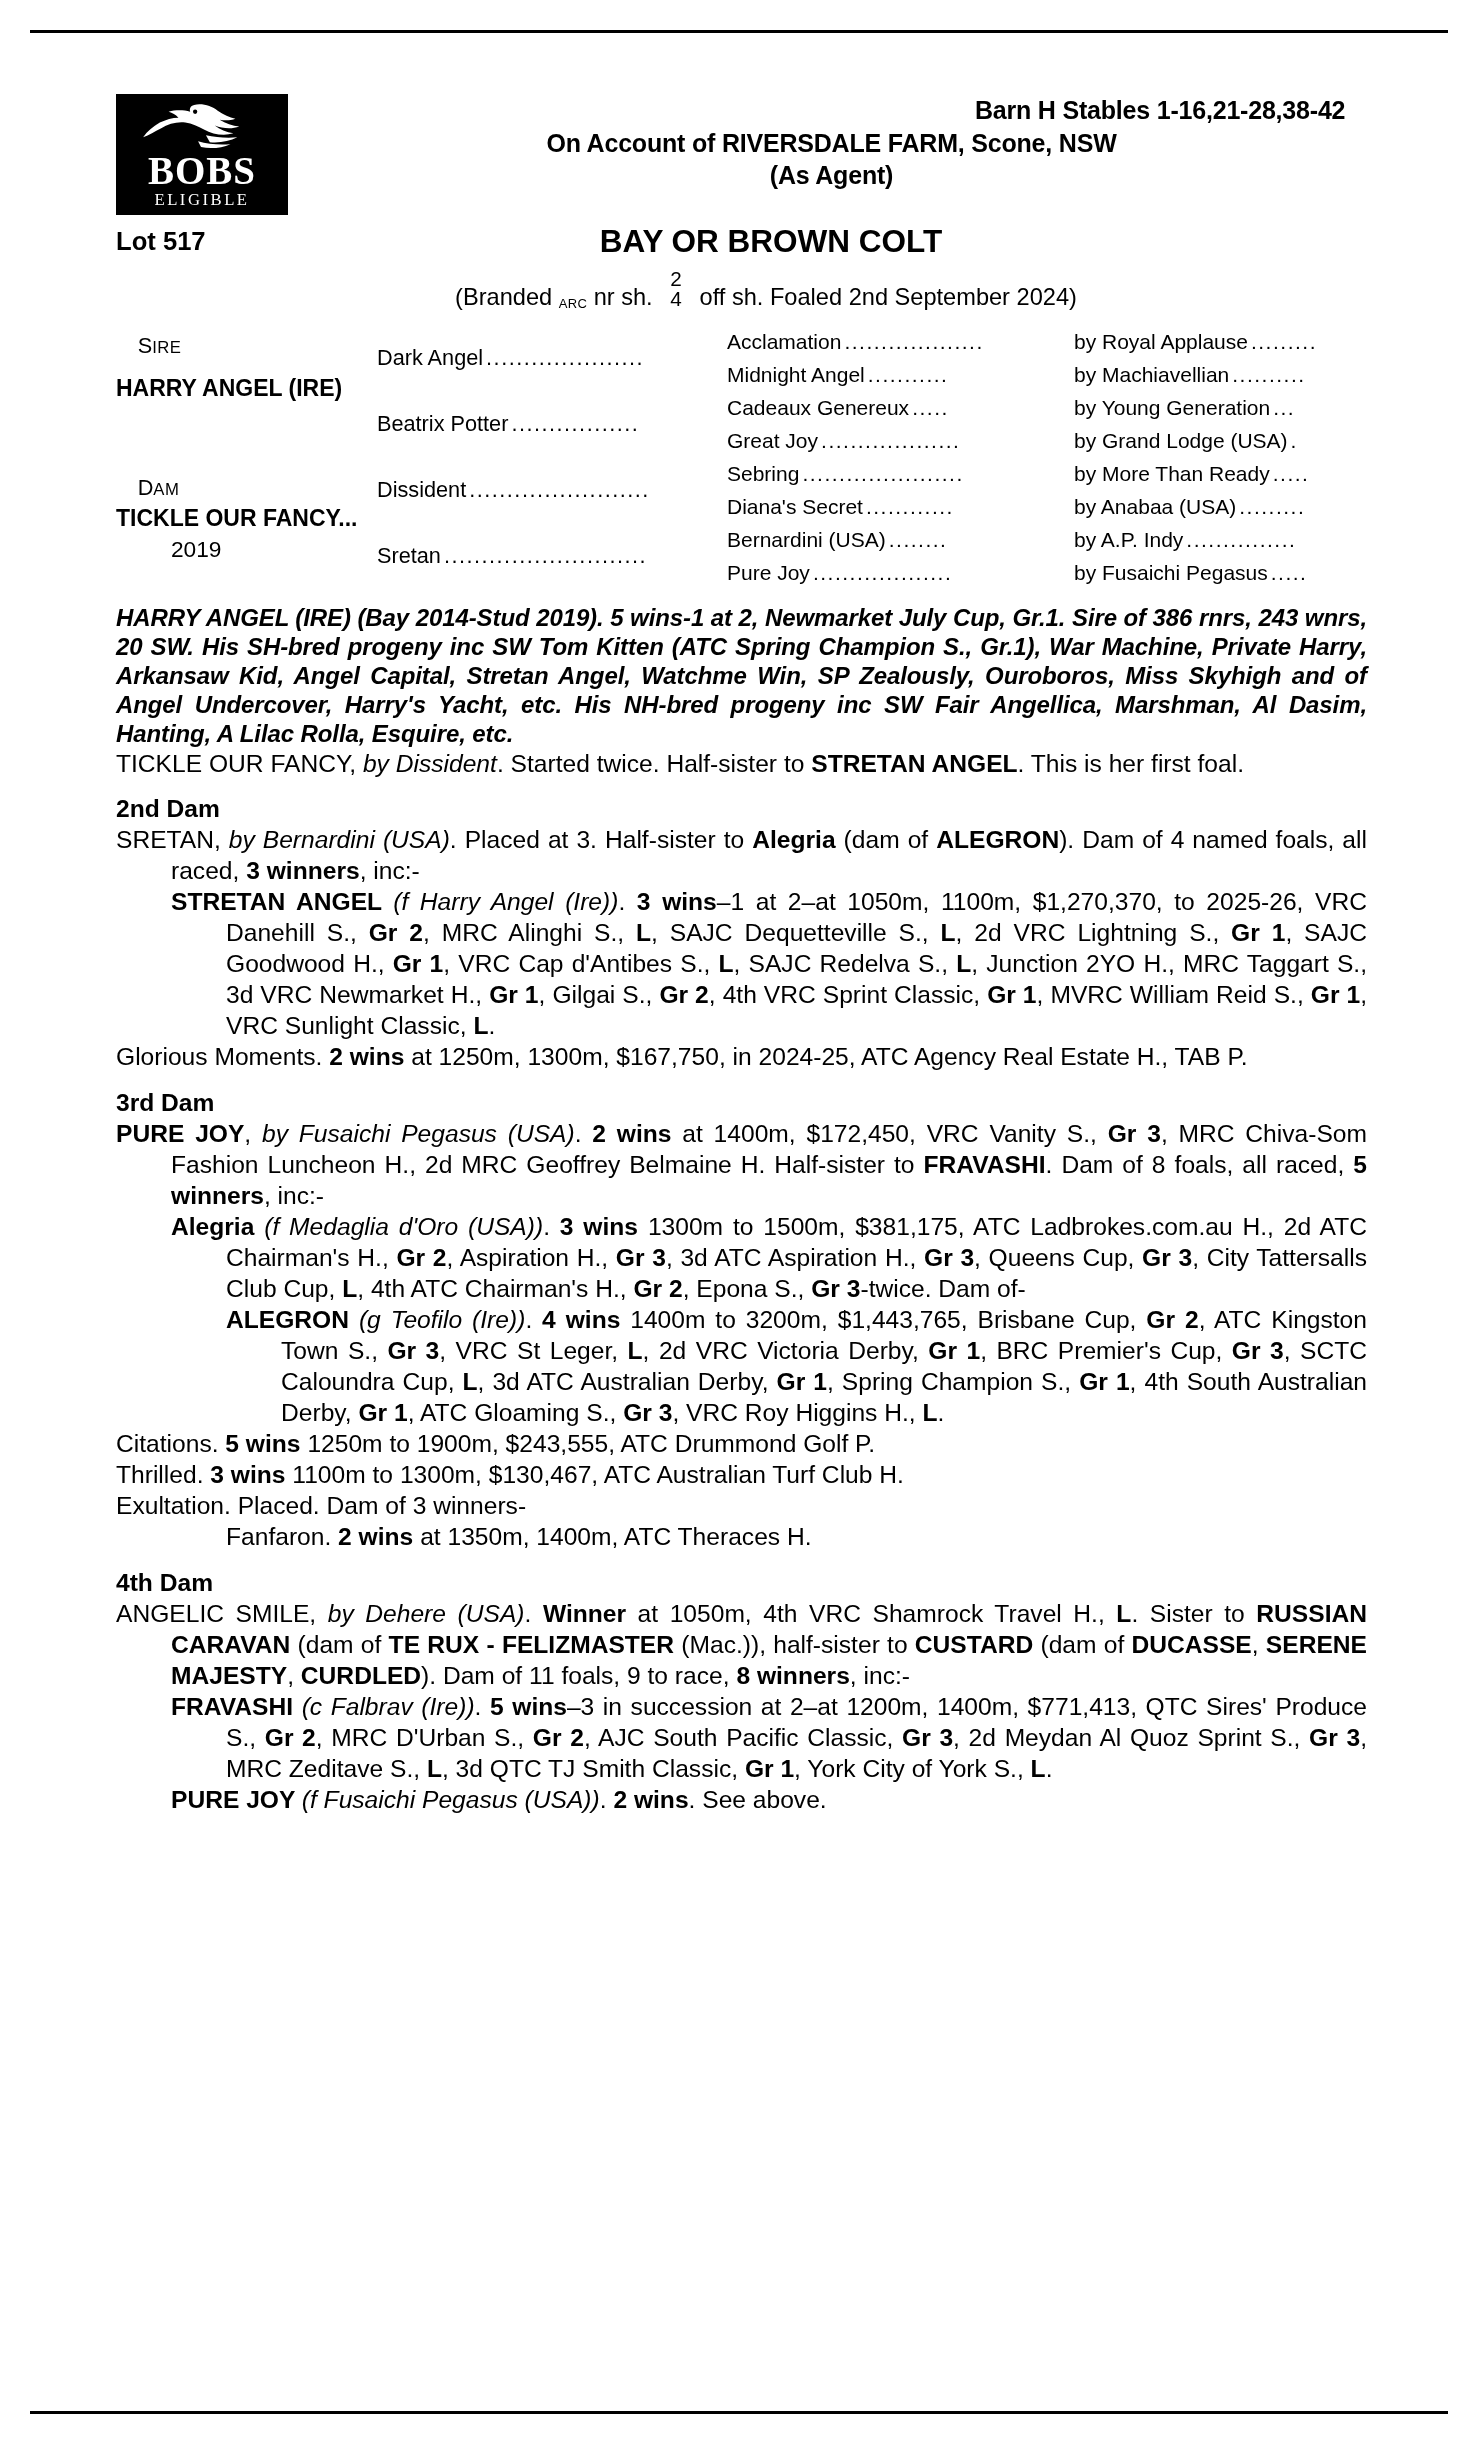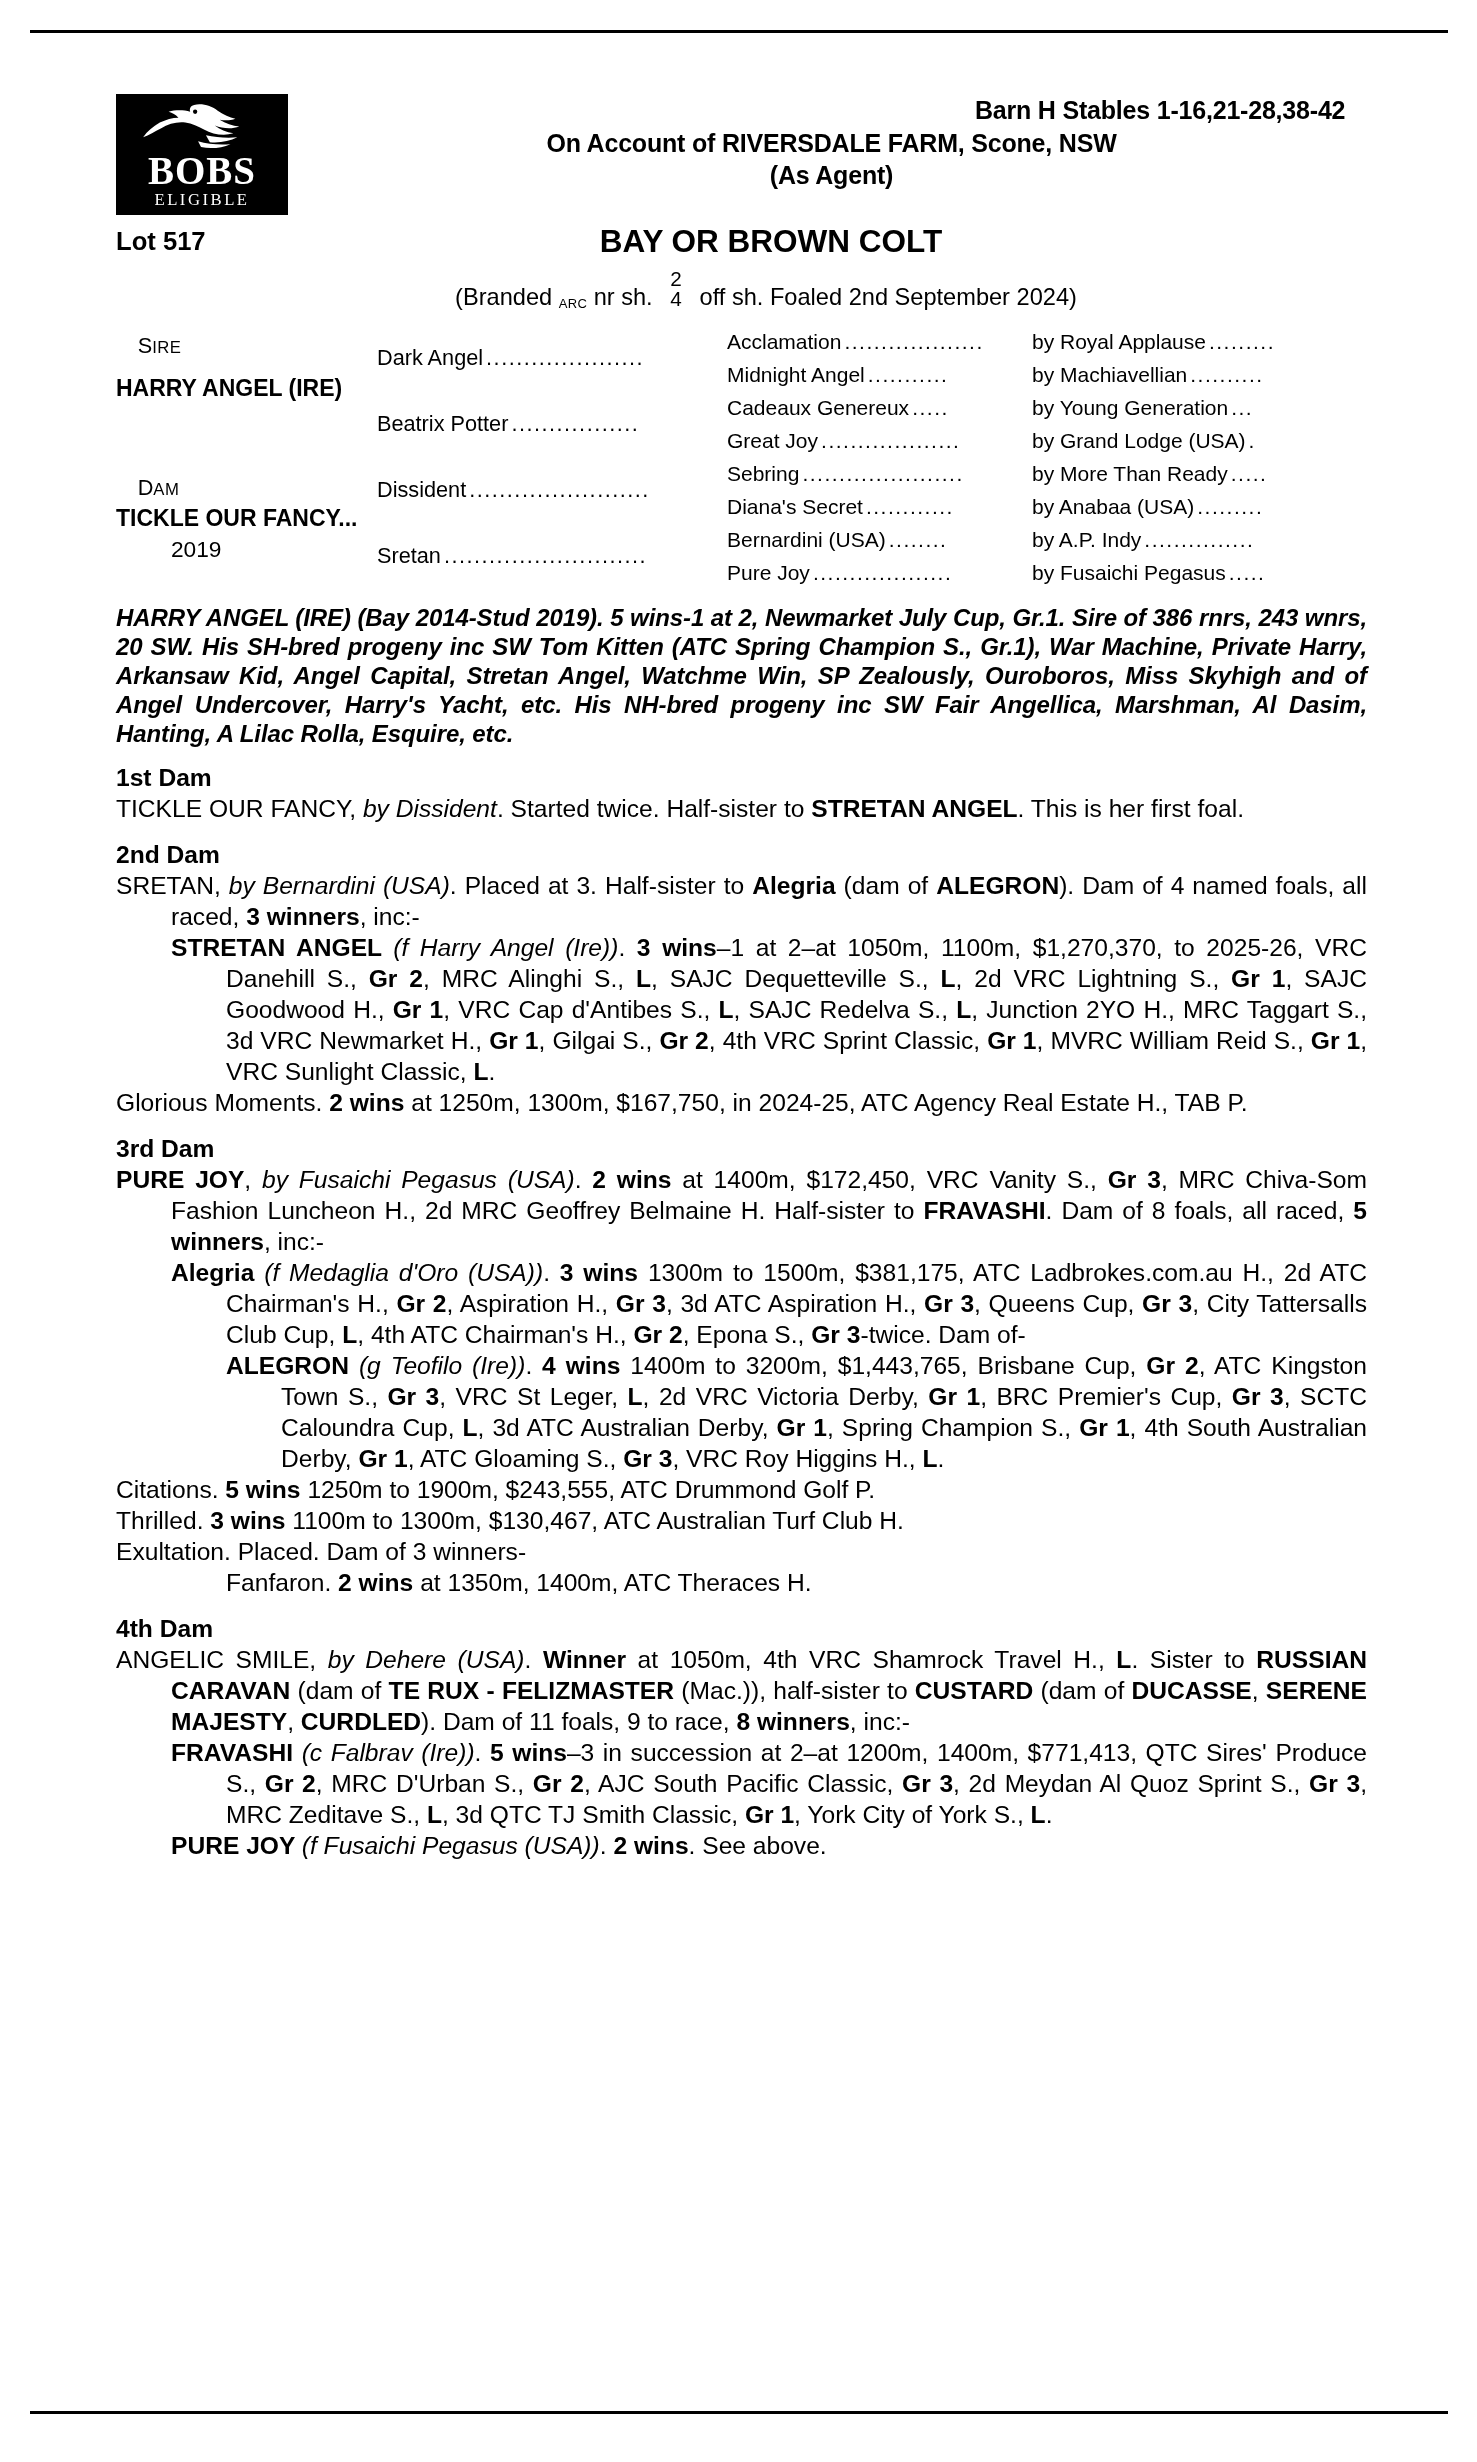--- a/index.html
+++ b/index.html
@@ -187,21 +187,21 @@
     grid-column: 2;
     display: flex;
     align-items: center;
     font-size: 21.7px;
   }
   .g2a { grid-row: 1 / span 2; }
   .g2b { grid-row: 3 / span 2; }
   .g2c { grid-row: 5 / span 2; }
   .g2d { grid-row: 7 / span 2; }
   .g3cell { grid-column: 3; font-size: 21px; display: flex; align-items: baseline; }
-  .g4cell { grid-column: 4; font-size: 21px; display: flex; align-items: flex-start; }
+  .g4cell { grid-column: 4; font-size: 21px; display: flex; align-items: flex-start; margin-left: 42px; }
   .nm { white-space: nowrap; }
   .dots {
     flex: 1 1 auto;
     overflow: hidden;
     white-space: nowrap;
     letter-spacing: 1.5px;
     padding-left: 3px;
   }
 
   
@@ -386,21 +386,20 @@
       </div>
       <div class="g4cell" style="grid-row:8">
         <span class="nm">by Fusaichi Pegasus</span>
           <span class="dots">.....</span>
       </div>
     </div>
 
     <div class="sire-blurb">HARRY ANGEL (IRE) (Bay 2014-Stud 2019). 5 wins-1 at 2, Newmarket July Cup, Gr.1. Sire of 386 rnrs, 243 wnrs, 20 SW. His SH-bred progeny inc SW Tom Kitten (ATC Spring Champion S., Gr.1), War Machine, Private Harry, Arkansaw Kid, Angel Capital, Stretan Angel, Watchme Win, SP Zealously, Ouroboros, Miss Skyhigh and of Angel Undercover, Harry's Yacht, etc. His NH-bred progeny inc SW Fair Angellica, Marshman, Al Dasim, Hanting, A Lilac Rolla, Esquire, etc.</div>
 
     <div id="dam-sections">
-        <div class="dam-head">1st Dam</div>
         <div class="para "><span>TICKLE OUR FANCY, </span><span style="font-style: italic;">by Dissident</span><span>. Started twice. Half-sister to </span><span style="font-weight: bold;">STRETAN ANGEL</span><span>. This is her first foal.</span></div>
         <div class="dam-head">2nd Dam</div>
         <div class="para "><span>SRETAN, </span><span style="font-style: italic;">by Bernardini (USA)</span><span>. Placed at 3. Half-sister to </span><span style="font-weight: bold;">Alegria</span><span> (dam of </span><span style="font-weight: bold;">ALEGRON</span><span>). Dam of 4 named foals, all raced, </span><span style="font-weight: bold;">3 winners</span><span>, inc:-</span></div>
         <div class="para ind1"><span style="font-weight: bold;">STRETAN ANGEL </span><span style="font-style: italic;">(f Harry Angel (Ire))</span><span>. </span><span style="font-weight: bold;">3 wins</span><span>–1 at 2–at 1050m, 1100m, $1,270,370, to 2025-26, VRC Danehill S., </span><span style="font-weight: bold;">Gr 2</span><span>, MRC Alinghi S., </span><span style="font-weight: bold;">L</span><span>, SAJC Dequetteville S., </span><span style="font-weight: bold;">L</span><span>, 2d VRC Lightning S., </span><span style="font-weight: bold;">Gr 1</span><span>, SAJC Goodwood H., </span><span style="font-weight: bold;">Gr 1</span><span>, VRC Cap d'Antibes S., </span><span style="font-weight: bold;">L</span><span>, SAJC Redelva S., </span><span style="font-weight: bold;">L</span><span>, Junction 2YO H., MRC Taggart S., 3d VRC Newmarket H., </span><span style="font-weight: bold;">Gr 1</span><span>, Gilgai S., </span><span style="font-weight: bold;">Gr 2</span><span>, 4th VRC Sprint Classic, </span><span style="font-weight: bold;">Gr 1</span><span>, MVRC William Reid S., </span><span style="font-weight: bold;">Gr 1</span><span>, VRC Sunlight Classic, </span><span style="font-weight: bold;">L</span><span>.</span></div>
         <div class="para "><span>Glorious Moments. </span><span style="font-weight: bold;">2 wins</span><span> at 1250m, 1300m, $167,750, in 2024-25, ATC Agency Real Estate H., TAB P.</span></div>
         <div class="dam-head">3rd Dam</div>
         <div class="para "><span style="font-weight: bold;">PURE JOY</span><span>, </span><span style="font-style: italic;">by Fusaichi Pegasus (USA)</span><span>. </span><span style="font-weight: bold;">2 wins</span><span> at 1400m, $172,450, VRC Vanity S., </span><span style="font-weight: bold;">Gr 3</span><span>, MRC Chiva-Som Fashion Luncheon H., 2d MRC Geoffrey Belmaine H. Half-sister to </span><span style="font-weight: bold;">FRAVASHI</span><span>. Dam of 8 foals, all raced, </span><span style="font-weight: bold;">5 winners</span><span>, inc:-</span></div>
         <div class="para ind1"><span style="font-weight: bold;">Alegria </span><span style="font-style: italic;">(f Medaglia d'Oro (USA))</span><span>. </span><span style="font-weight: bold;">3 wins</span><span> 1300m to 1500m, $381,175, ATC Ladbrokes.com.au H., 2d ATC Chairman's H., </span><span style="font-weight: bold;">Gr 2</span><span>, Aspiration H., </span><span style="font-weight: bold;">Gr 3</span><span>, 3d ATC Aspiration H., </span><span style="font-weight: bold;">Gr 3</span><span>, Queens Cup, </span><span style="font-weight: bold;">Gr 3</span><span>, City Tattersalls Club Cup, </span><span style="font-weight: bold;">L</span><span>, 4th ATC Chairman's H., </span><span style="font-weight: bold;">Gr 2</span><span>, Epona S., </span><span style="font-weight: bold;">Gr 3</span><span>-twice. Dam of-</span></div>
         <div class="para ind2"><span style="font-weight: bold;">ALEGRON </span><span style="font-style: italic;">(g Teofilo (Ire))</span><span>. </span><span style="font-weight: bold;">4 wins</span><span> 1400m to 3200m, $1,443,765, Brisbane Cup, </span><span style="font-weight: bold;">Gr 2</span><span>, ATC Kingston Town S., </span><span style="font-weight: bold;">Gr 3</span><span>, VRC St Leger, </span><span style="font-weight: bold;">L</span><span>, 2d VRC Victoria Derby, </span><span style="font-weight: bold;">Gr 1</span><span>, BRC Premier's Cup, </span><span style="font-weight: bold;">Gr 3</span><span>, SCTC Caloundra Cup, </span><span style="font-weight: bold;">L</span><span>, 3d ATC Australian Derby, </span><span style="font-weight: bold;">Gr 1</span><span>, Spring Champion S., </span><span style="font-weight: bold;">Gr 1</span><span>, 4th South Australian Derby, </span><span style="font-weight: bold;">Gr 1</span><span>, ATC Gloaming S., </span><span style="font-weight: bold;">Gr 3</span><span>, VRC Roy Higgins H., </span><span style="font-weight: bold;">L</span><span>.</span></div>
         <div class="para "><span>Citations. </span><span style="font-weight: bold;">5 wins</span><span> 1250m to 1900m, $243,555, ATC Drummond Golf P.</span></div>

